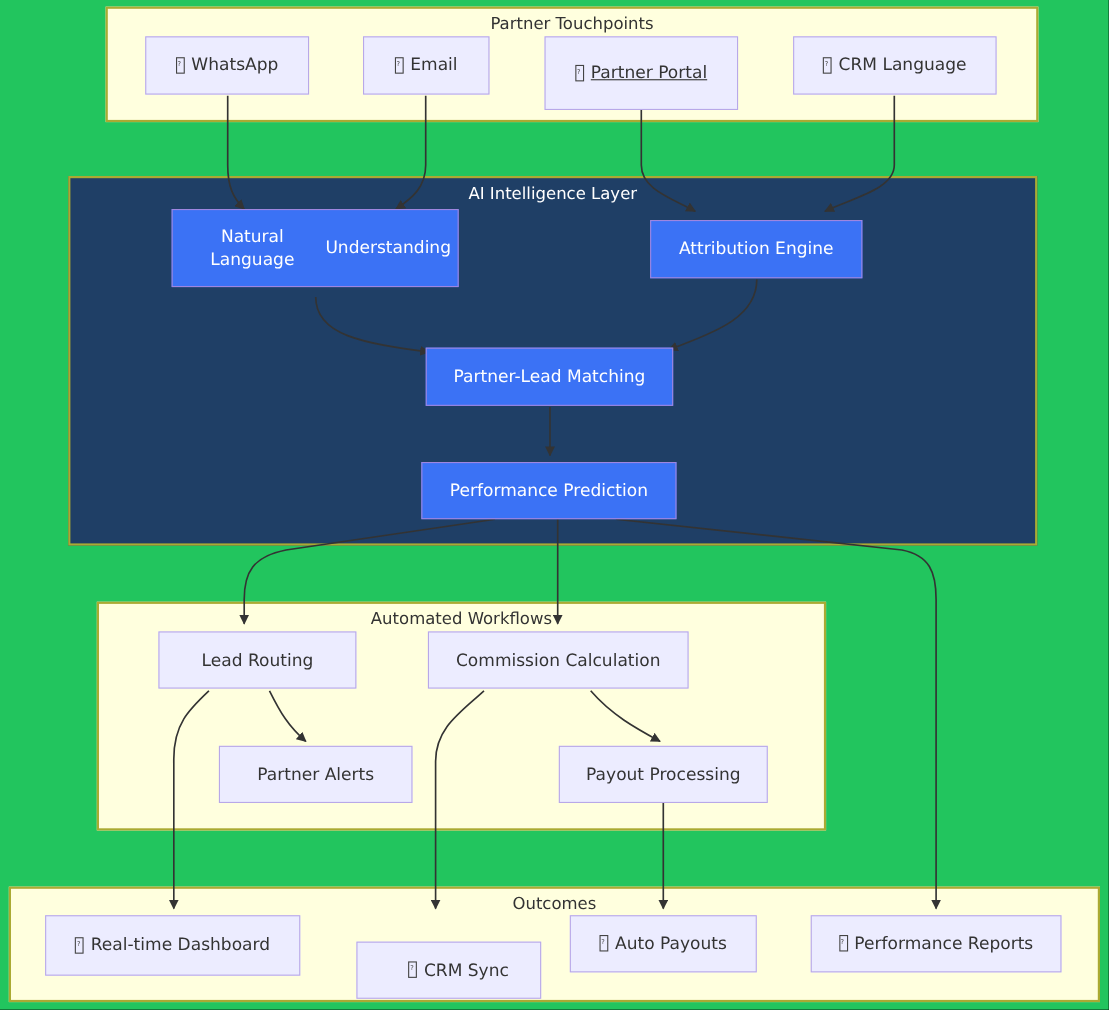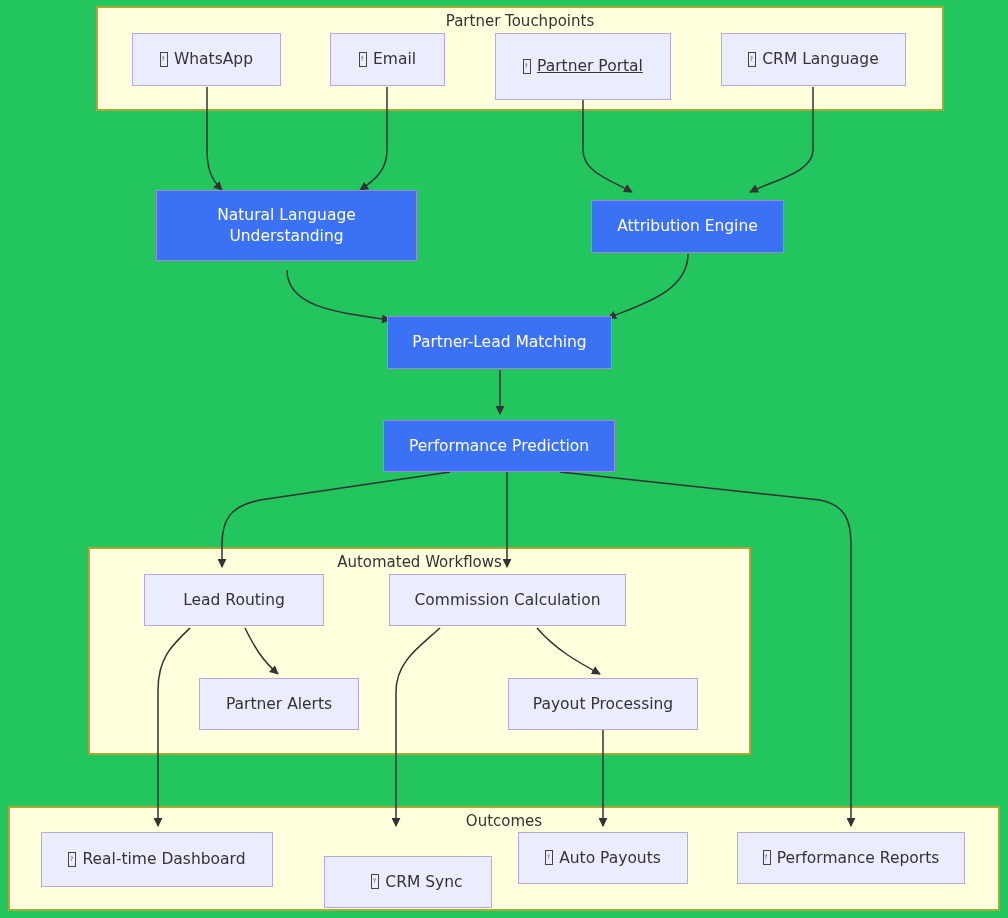--- a/index.html
+++ b/index.html
@@ -151,22 +151,25 @@
     </span>
   </div>
 
   <div class="node" style="left:721px; top:33px; width:185px; height:53px;">
     <span class="node-inner">
       <span class="tofu"></span>
       <span class="node-label">CRM Language</span>
     </span>
   </div>
 
-
-  <div class="node blue" style="left:156px; top:190px; width:261px; height:71px; flex-direction:column;">
+  <div class="subgraph dark" style="left:62px; top:160px; width:881px; height:336px;">
+    <div class="subgraph-title" style="top:5px;">AI Intelligence Layer</div>
+  </div>
+
+  <div class="node blue" style="left:156px; top:190px; width:261px; height:71px; ">
     <span class="node-label">Natural Language</span>
     <span class="node-label">Understanding</span>
   </div>
 
   <div class="node blue" style="left:591px; top:200px; width:193px; height:53px;">
     <span class="node-label">Attribution Engine</span>
   </div>
 
   <div class="node blue" style="left:387px; top:316px; width:225px; height:53px;">
     <span class="node-label">Partner-Lead Matching</span>
@@ -181,21 +184,21 @@
   </div>
 
   <div class="node" style="left:144px; top:574px; width:180px; height:52px;">
     <span class="node-label">Lead Routing</span>
   </div>
 
   <div class="node" style="left:389px; top:574px; width:237px; height:52px;">
     <span class="node-label">Commission Calculation</span>
   </div>
 
-  <div class="node" style="left:199px; top:678px; width:160px; height:52px;">
+  <div class="node" style="left:199px; top:678px; width:176px; height:52px;">
     <span class="node-label">Partner Alerts</span>
   </div>
 
   <div class="node" style="left:508px; top:678px; width:190px; height:52px;">
     <span class="node-label">Payout Processing</span>
   </div>
 
   <div class="subgraph" style="left:8px; top:806px; width:992px; height:105px;">
     <div class="subgraph-title" style="top:4px;">Outcomes</div>
   </div>

